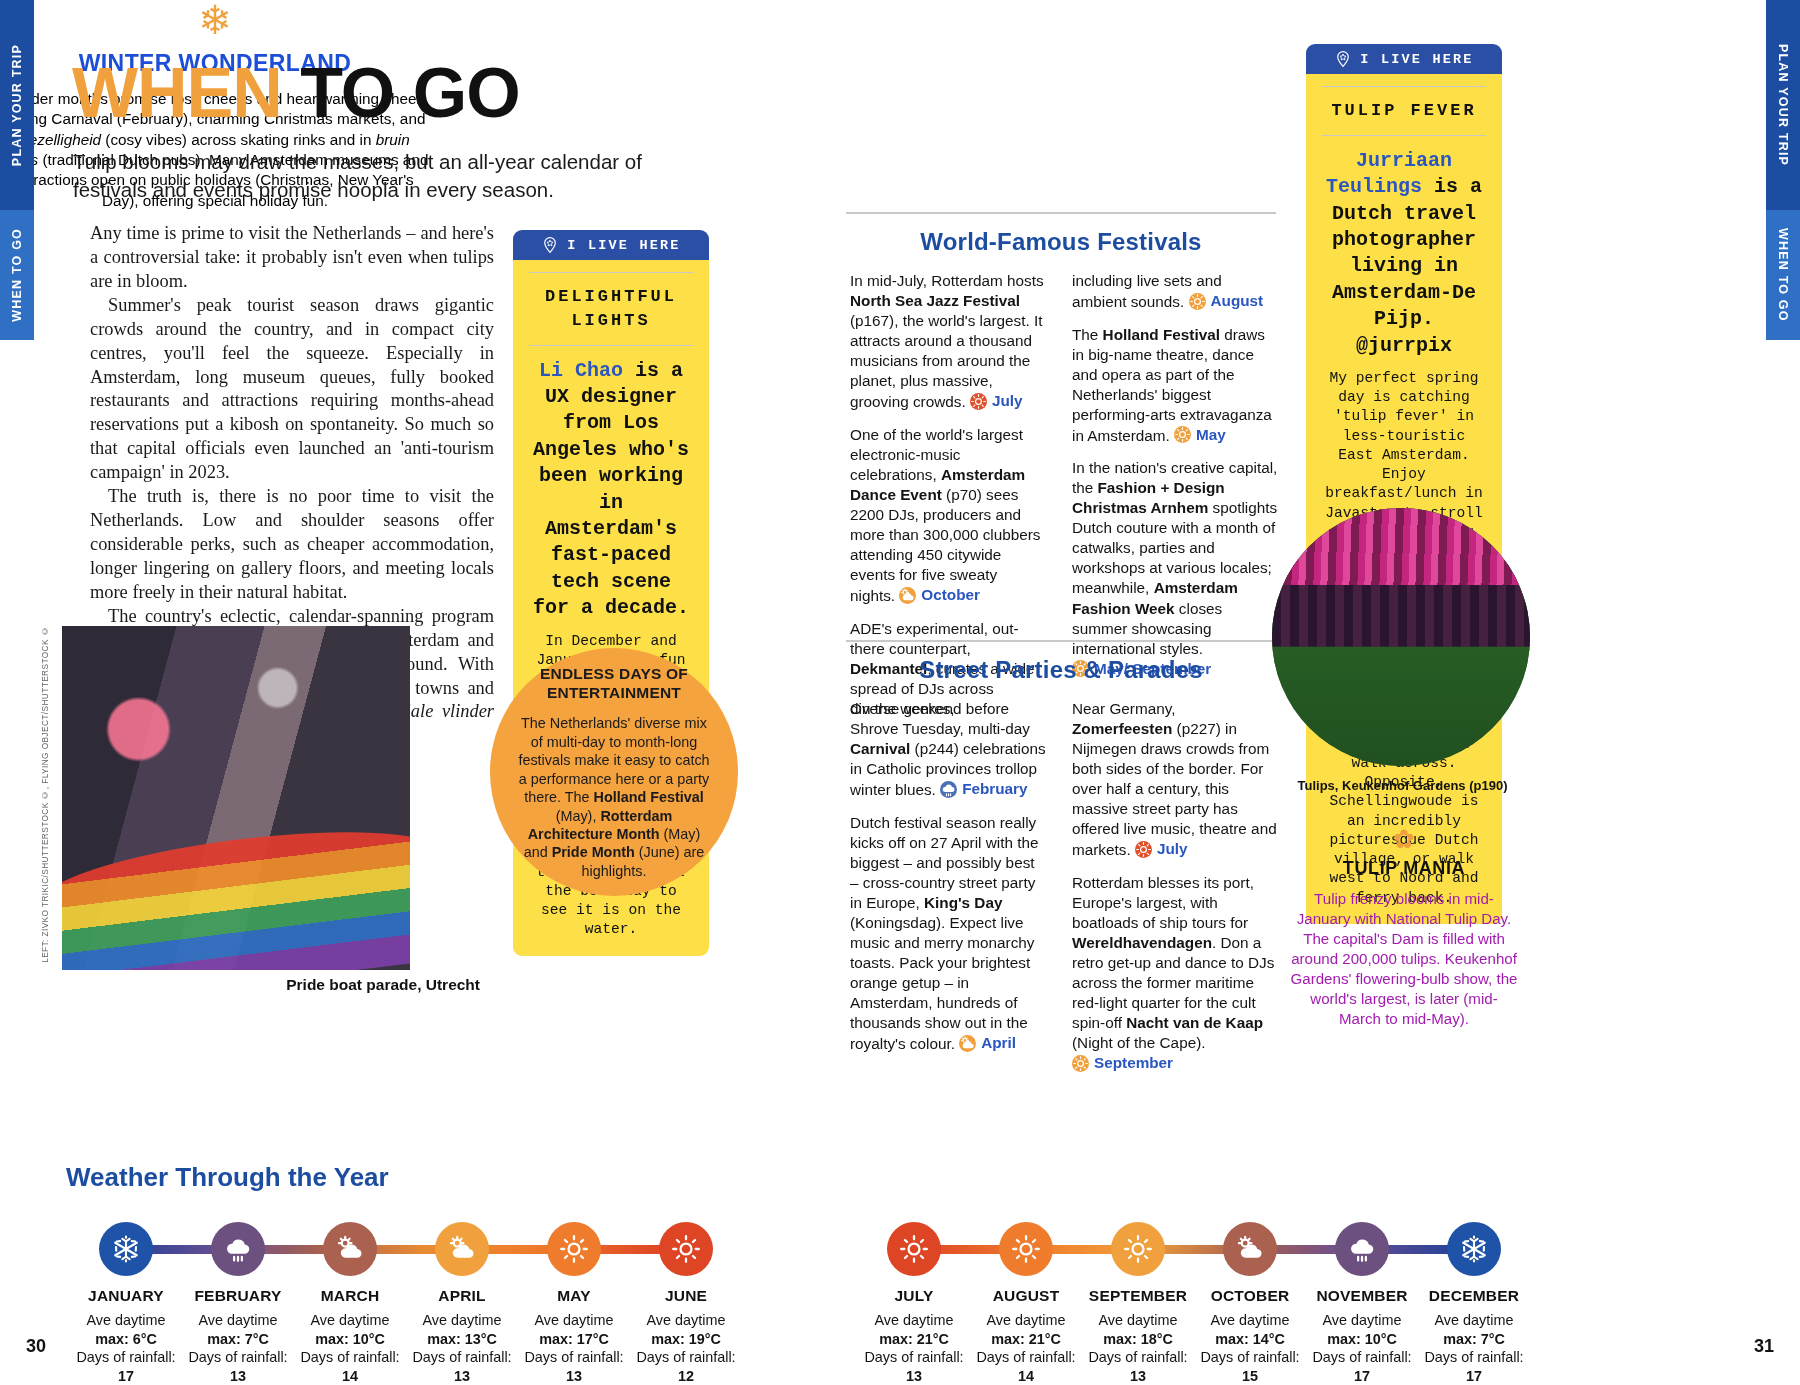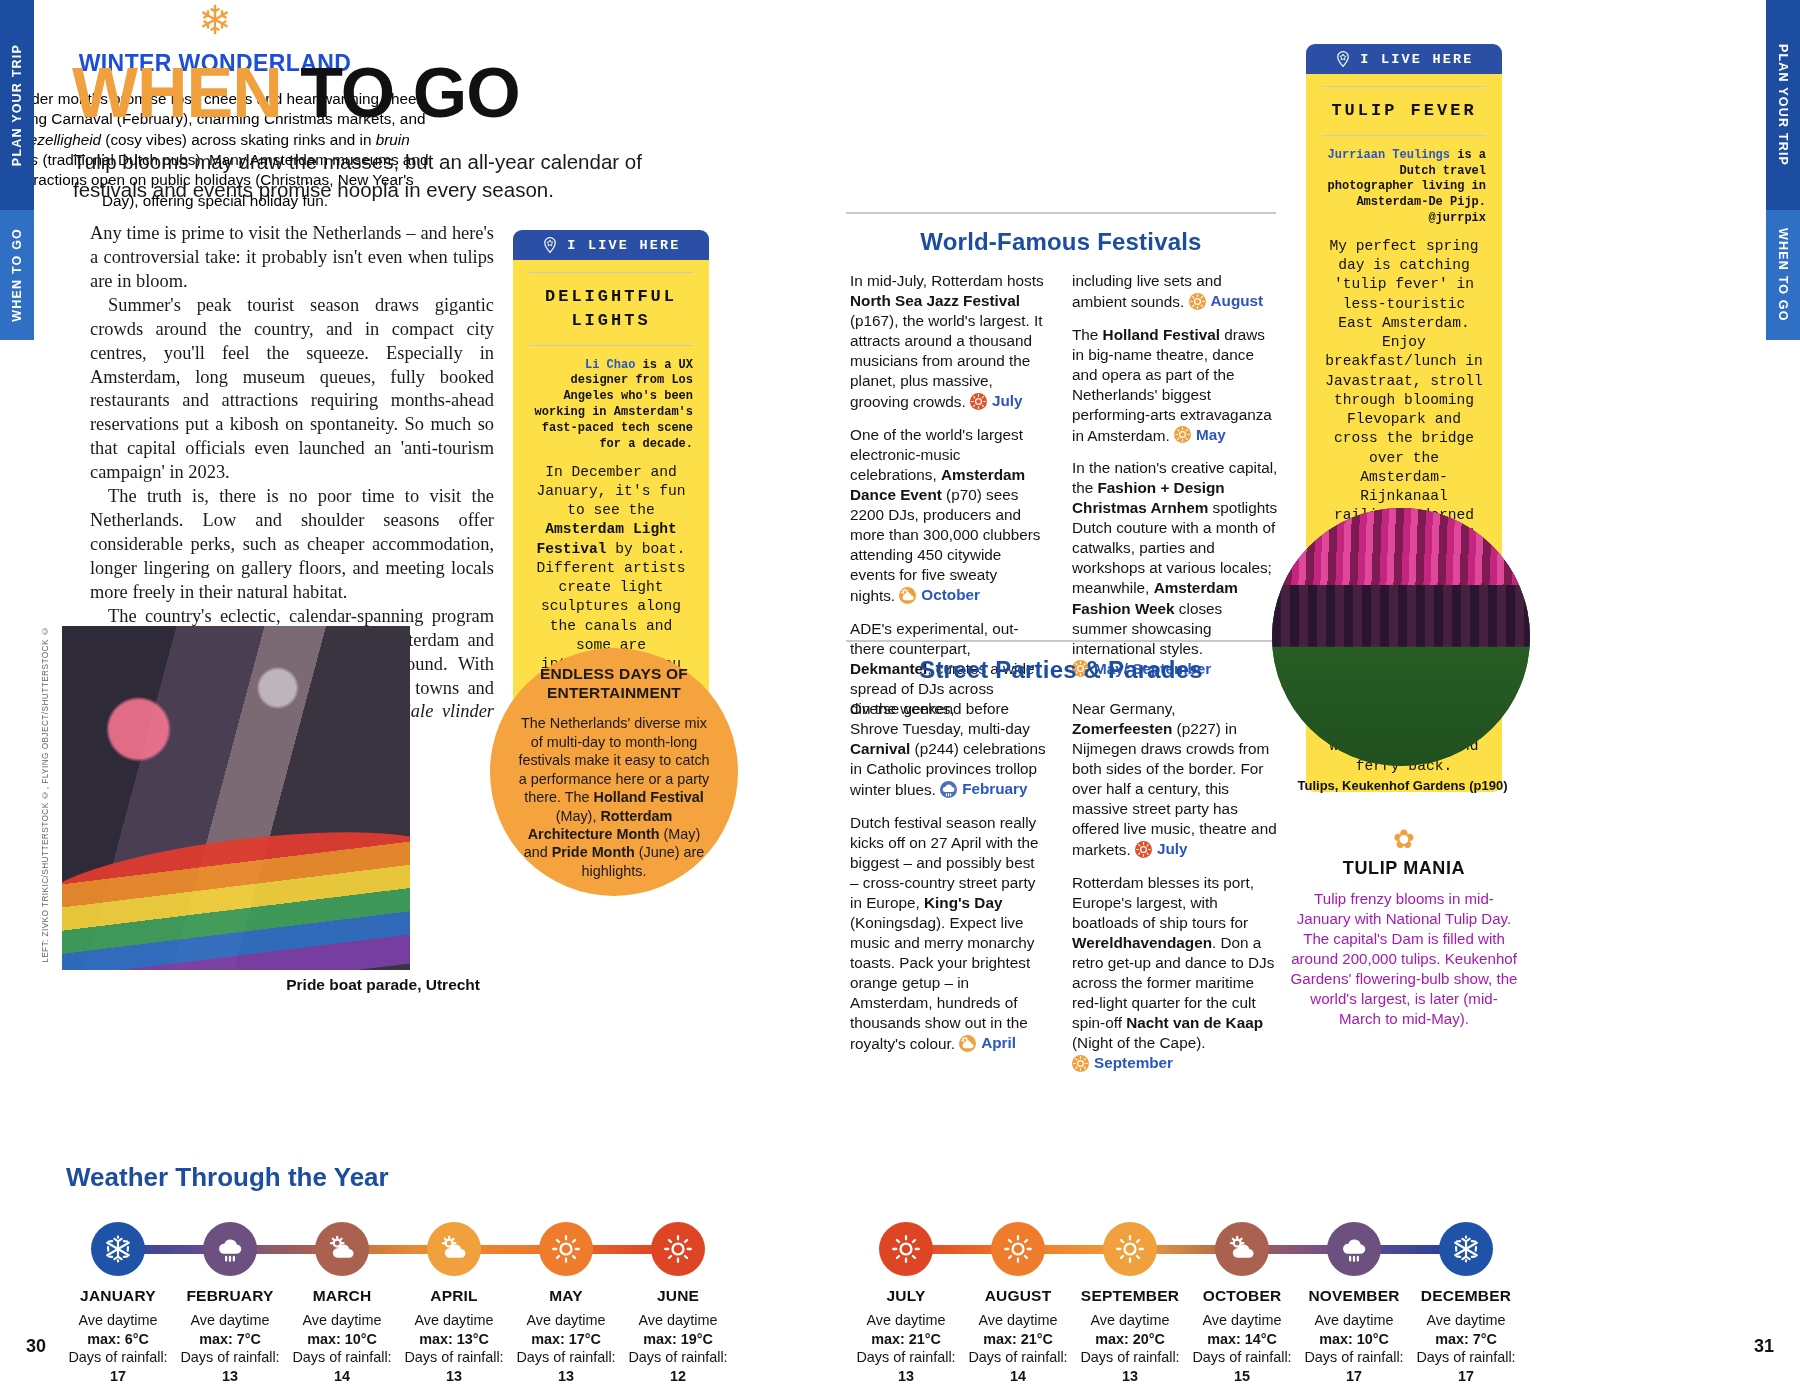--- a/index.html
+++ b/index.html
@@ -66,21 +66,21 @@
     gap: 8px; font-size: 13.5px; font-weight: bold; letter-spacing: 2.2px;
   }
   .ilh-header svg { width:18px; height:18px; display:block; }
   .ilh-body { background:#fde047; border-radius: 0 0 9px 9px; padding: 12px 16px 16px; }
   .ilh-title {
     text-align:center; font-weight:800; font-size: 17px; letter-spacing: 3px;
     line-height:1.4; color:#111;
     border-top: 1.5px solid #c9c9cb; border-bottom: 1.5px solid #c9c9cb;
     padding: 12px 0 12px; margin: 0 0 12px;
   }
-  .ilh-lede { text-align:right; font-weight:bold; font-size:12px; line-height:1.32; color:#111; }
+  .ilh-lede { text-align:center; font-weight:bold; font-size:20px; line-height:1.32; color:#111; }
   .ilh-lede .name { color:#2b56c0; }
   .ilh-text { text-align:center; font-size:14.6px; line-height:1.32; color:#111; margin-top:10px; }
   .ilh-text b { font-weight:bold; }
 
   #ilh-lights { left: 513px; top: 230px; width: 196px; }
   #ilh-tulip  { left: 1306px; top: 44px; width: 196px; }
 
   
   #circle-callout {
     position:absolute; left: 490px; top: 648px; width: 248px; height: 248px;
@@ -155,21 +155,21 @@
   }
   #tulip-mania .tm-icon { color:#f0a03c; font-size:26px; line-height:1; }
   #tulip-mania .tm-title { font-weight:800; font-size:18px; letter-spacing:.6px; margin-top:6px; color:#111;}
   #tulip-mania .tm-text { font-size:15.1px; line-height:1.33; margin-top:10px; color:#a21caf; }
 
   
   #weather-title {
     position:absolute; left:66px; top:1162px;
     color:#1d4da0; font-weight:800; font-size:26px;
   }
-  #timeline { position:absolute; left:0; top:1200px; width:1432px; height:180px; }
+  #timeline { position:absolute; left:8px; top:1200px; width:1432px; height:180px; }
   .tl-bar { position:absolute; height:9px; top:45px; border-radius:2px; }
   .tl-bar.left  { left:118px; width:540px;
     background: linear-gradient(90deg,#28429a 0%,#6b4f8f 18%,#a8604f 36%,#e88b33 55%,#ef7c2c 75%,#de4524 100%); }
   .tl-bar.right { left:906px; width:540px;
     background: linear-gradient(90deg,#de4524 0%,#ef7c2c 22%,#f0a03c 42%,#a8604f 62%,#6b4f8f 80%,#28429a 100%); }
   .month {
     position:absolute; top:22px; width:112px; text-align:center;
   }
   .month .icon {
     width:54px; height:54px; border-radius:50%; margin:0 auto;
@@ -533,21 +533,21 @@
       <div class="month" style="left: 1074px;">
         <div class="icon" style="background:#f0a03c">
           <svg viewBox="0 0 24 24">
             <g fill="none" stroke="#fff" stroke-width="1.7" stroke-linecap="round">
               <circle cx="12" cy="12" r="4.1"></circle>
               <path d="M12 2.4v2.3M12 19.3v2.3M2.4 12h2.3M19.3 12h2.3M5.2 5.2l1.6 1.6M17.2 17.2l1.6 1.6M18.8 5.2l-1.6 1.6M6.8 17.2l-1.6 1.6"></path>
             </g>
           </svg>
         </div>
         <div class="mname">SEPTEMBER</div>
-        <div class="mstat"><span>Ave daytime</span><br><b>max: 20°C</b><br><span>Days of rainfall:</span><br><b>13</b></div>
+        <div class="mstat"><span>Ave daytime</span><br><b>max: 18°C</b><br><span>Days of rainfall:</span><br><b>13</b></div>
       </div>
       <div class="month" style="left: 1186px;">
         <div class="icon" style="background:#ab6150">
           <svg viewBox="0 0 24 24">
             <g fill="none" stroke="#fff" stroke-width="1.6" stroke-linecap="round">
               <circle cx="8.4" cy="7.6" r="2.6"></circle>
               <path d="M8.4 2.9v1.3M3.7 7.6H5M11.8 7.6h1.3M5.1 4.3l.9.9M11.7 4.3l-.9.9"></path>
               <path d="M8.6 18.6h8.6a3.3 3.3 0 0 0 .3-6.6 4.6 4.6 0 0 0-8.7-.6 3.6 3.6 0 0 0-.2 7.2z" fill="#fff" stroke="none"></path>
             </g>
           </svg>

